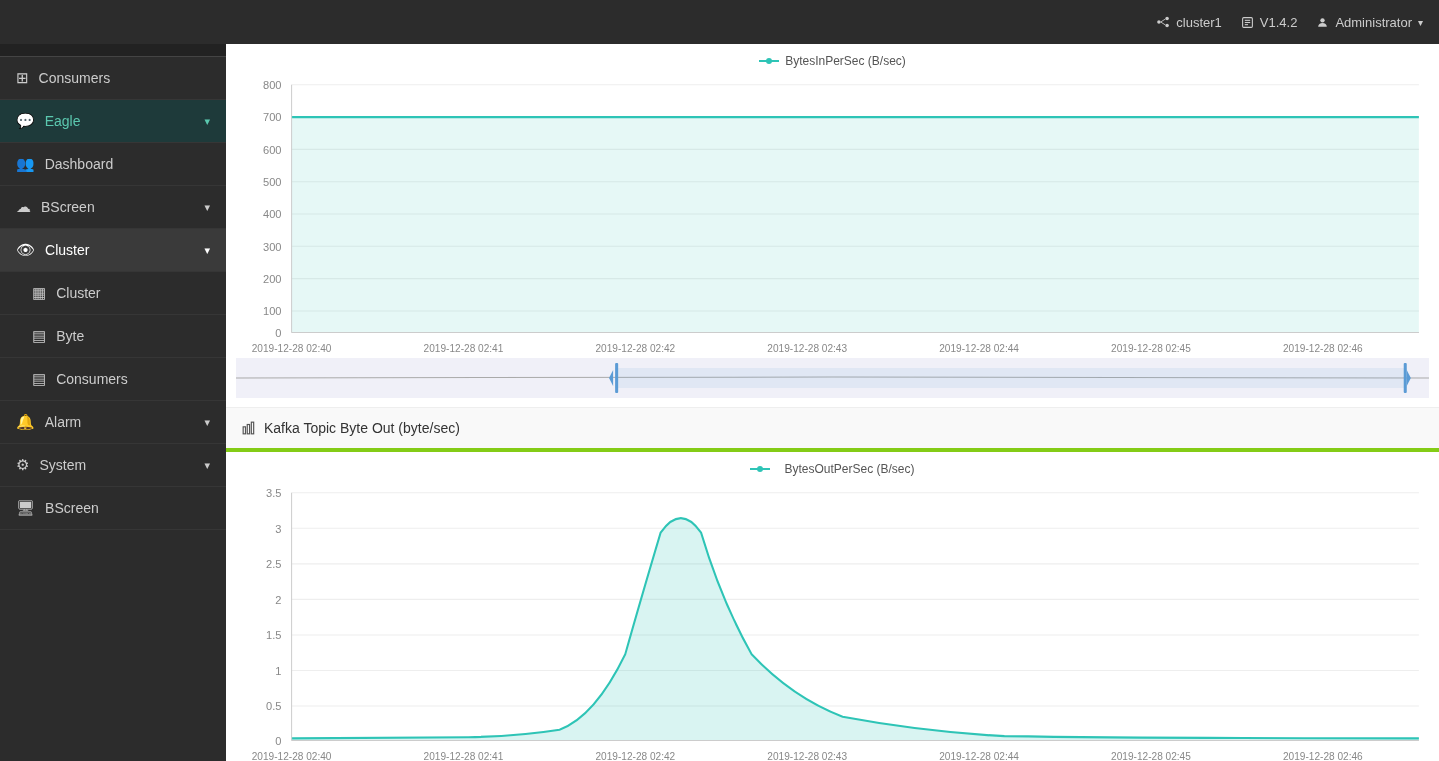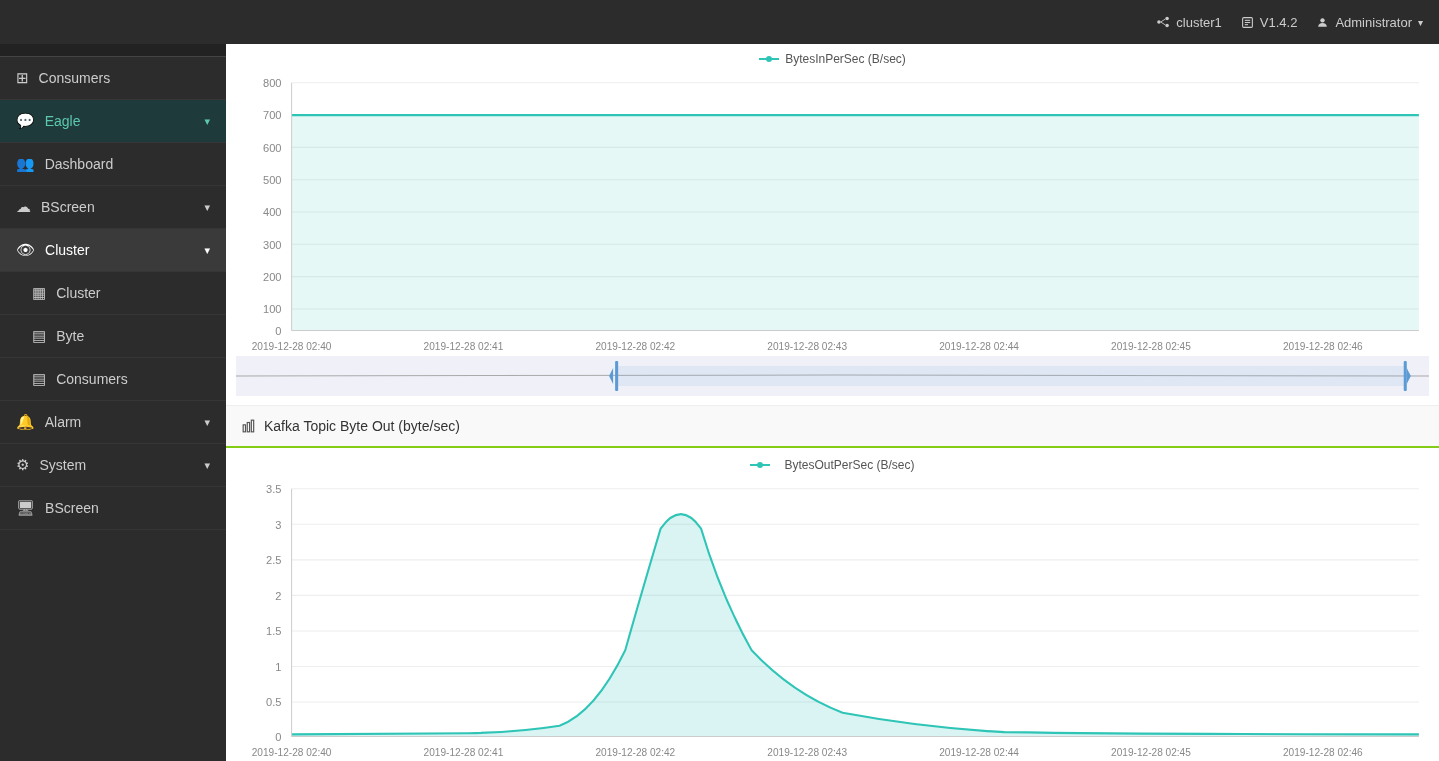--- a/index.html
+++ b/index.html
@@ -96,21 +96,21 @@
     }
     .chart-header {
       padding: 12px 16px;
       display: flex;
       align-items: center;
       gap: 8px;
       font-size: 14px;
       font-weight: 500;
       color: #333;
       background: #f9f9f9;
-      border-bottom: 2px solid #84cc16;
+      border-bottom: 4px solid #84cc16;
     }
     .chart-container {
       padding: 10px 10px 5px 10px;
       position: relative;
     }
     .chart-legend {
       display: flex;
       justify-content: center;
       align-items: center;
       gap: 8px;

